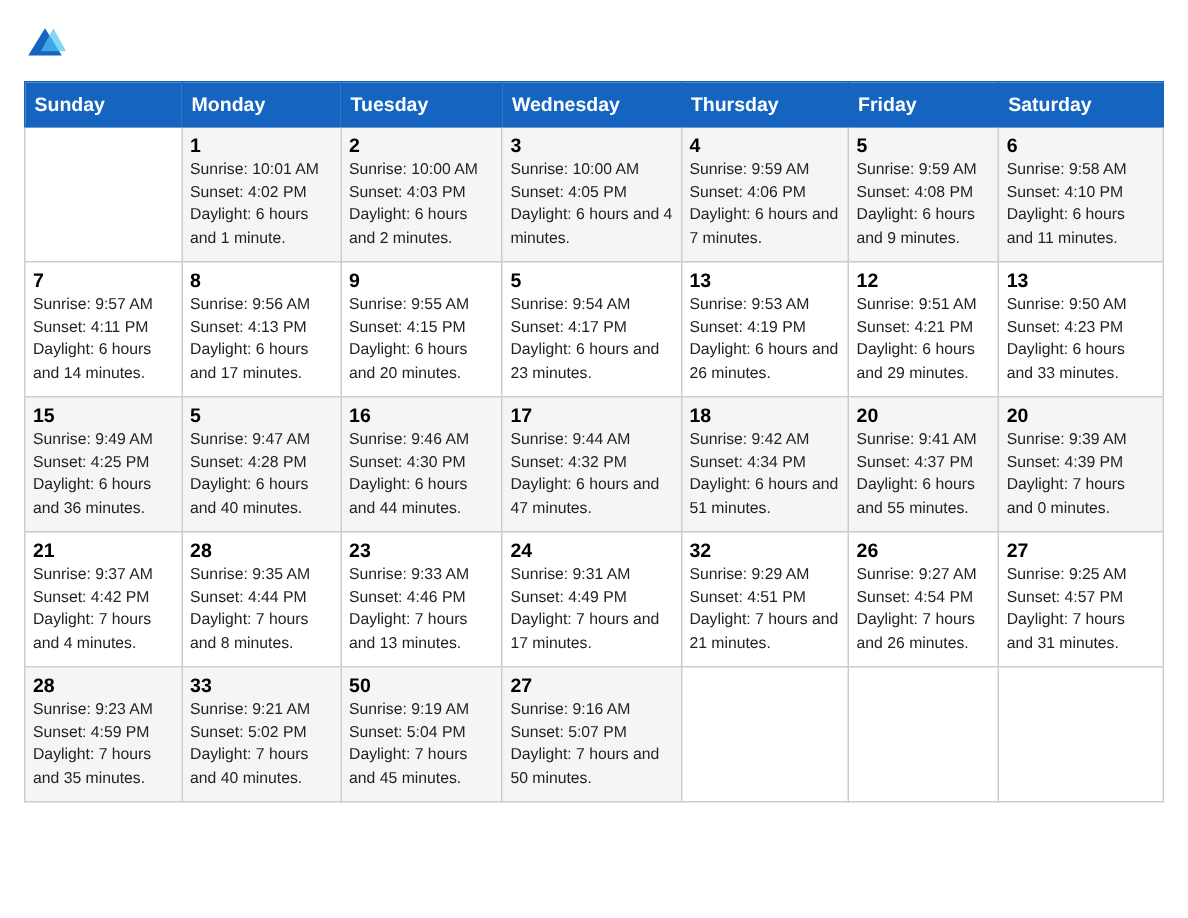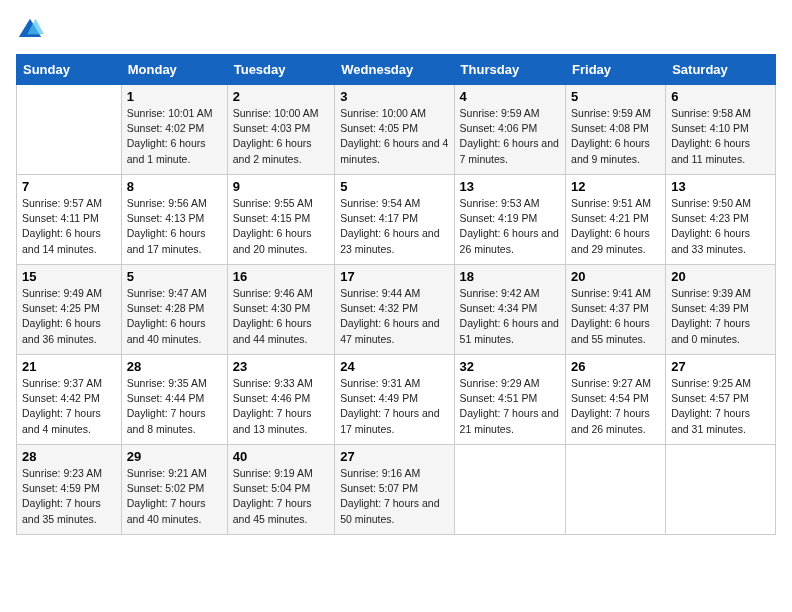--- a/index.html
+++ b/index.html
@@ -239,25 +239,25 @@
           <span class="day-number">27</span>
           <span class="day-info">Sunrise: 9:25 AM<br>Sunset: 4:57 PM<br>Daylight: 7 hours and 31 minutes.</span>
         </td>
         </tr>
         <tr>
           <td>
           <span class="day-number">28</span>
           <span class="day-info">Sunrise: 9:23 AM<br>Sunset: 4:59 PM<br>Daylight: 7 hours and 35 minutes.</span>
         </td>
           <td>
-          <span class="day-number">29</span>
+          <span class="day-number">33</span>
           <span class="day-info">Sunrise: 9:21 AM<br>Sunset: 5:02 PM<br>Daylight: 7 hours and 40 minutes.</span>
         </td>
           <td>
-          <span class="day-number">40</span>
+          <span class="day-number">50</span>
           <span class="day-info">Sunrise: 9:19 AM<br>Sunset: 5:04 PM<br>Daylight: 7 hours and 45 minutes.</span>
         </td>
           <td>
           <span class="day-number">27</span>
           <span class="day-info">Sunrise: 9:16 AM<br>Sunset: 5:07 PM<br>Daylight: 7 hours and 50 minutes.</span>
         </td>
           <td class="empty-cell"></td>
           <td class="empty-cell"></td>
           <td class="empty-cell"></td>
         </tr>

